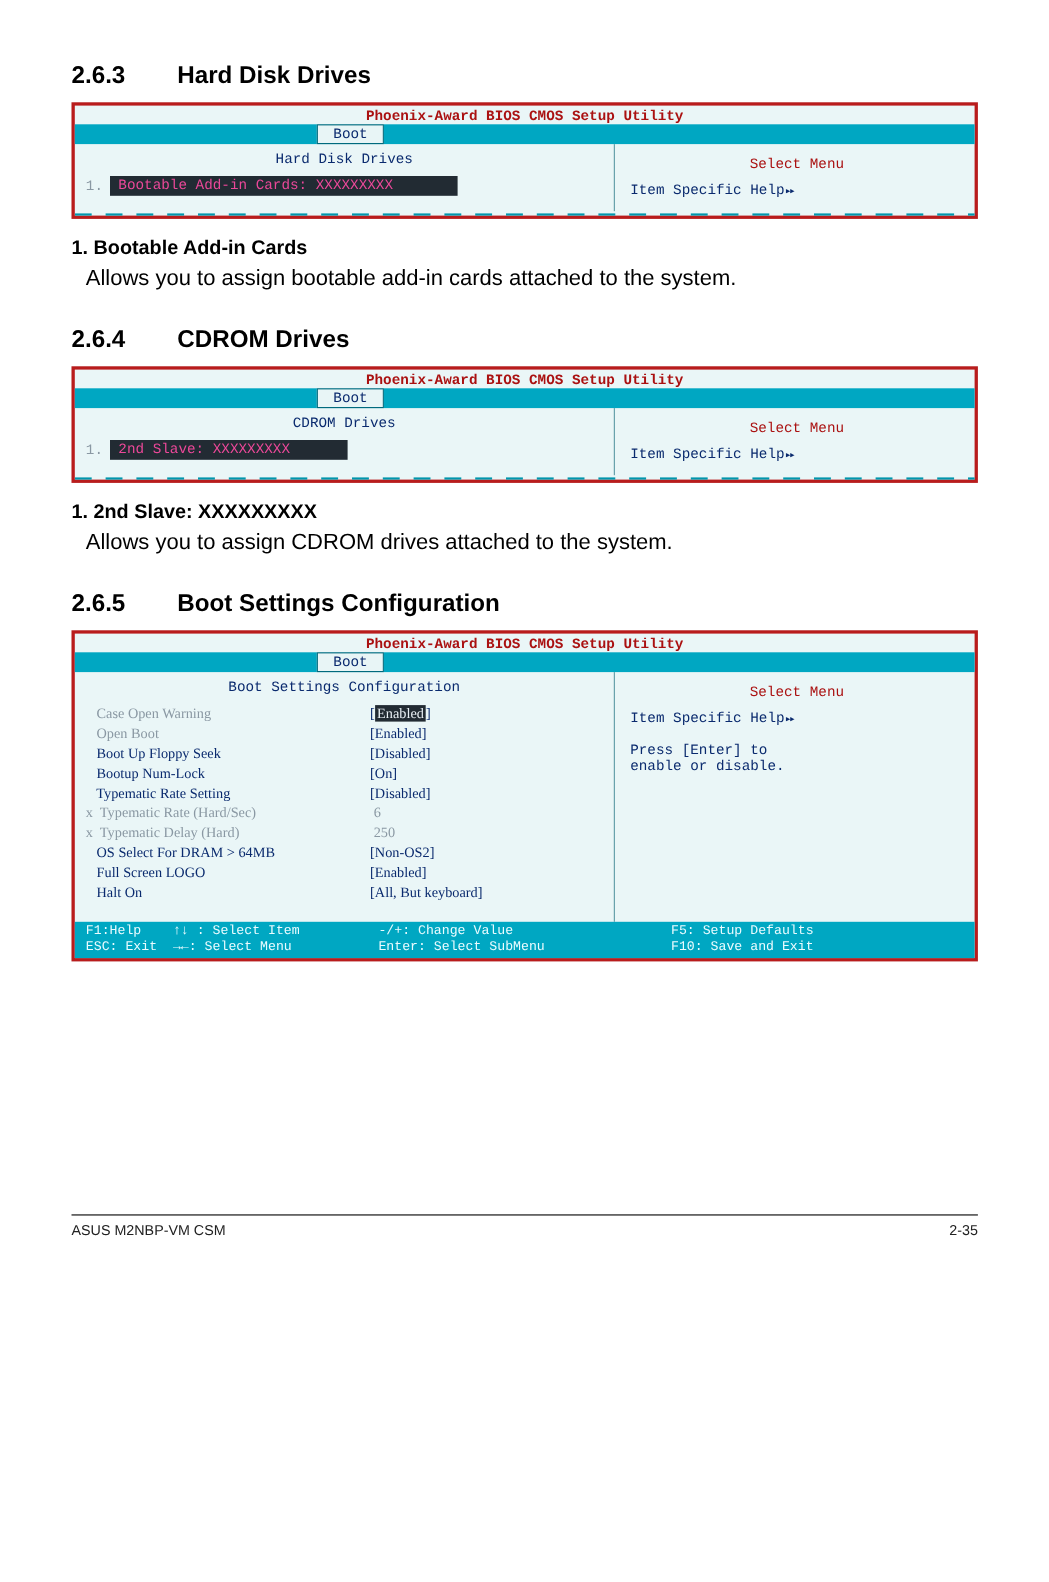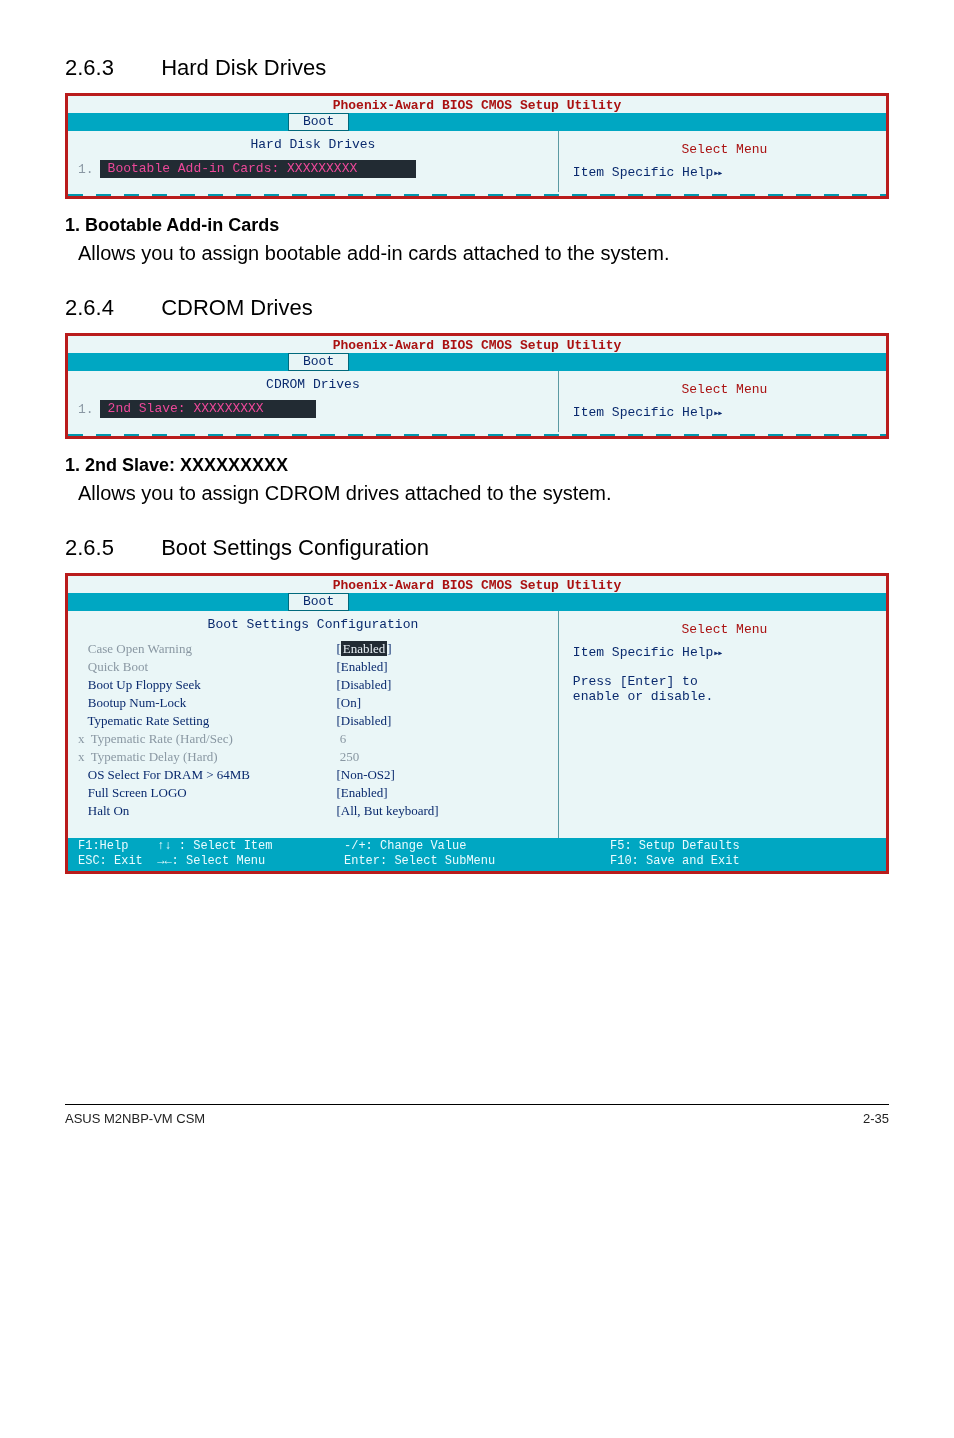--- a/index.html
+++ b/index.html
@@ -8,21 +8,21 @@
     background: #fff;
     font-family: Arial, Helvetica, sans-serif;
     color: #000;
     width: 954px;
   }
   .page {
     padding: 55px 65px 40px 65px;
   }
   h2.section {
     font-size: 22px;
-    font-weight: normal;
+    font-weight: bold;
     margin: 0 0 12px 0;
   }
   h2.section .num {
     display: inline-block;
     width: 90px;
   }
   h3.sub {
     font-size: 18px;
     font-weight: bold;
     margin: 16px 0 4px 0;
@@ -237,21 +237,21 @@
     <div class="titlebar">Phoenix-Award BIOS CMOS Setup Utility</div>
     <div class="tabrow">
       <div class="tab">Boot</div>
     </div>
     <div class="panes">
       <div class="left">
         <div class="panetitle">Boot Settings Configuration</div>
         <div class="row2">
           <div class="col-labels">
             <div class="line fade">   Case Open Warning</div>
-            <div class="line fade">   Quick Boot</div>
+            <div class="line fade">   Open Boot</div>
             <div class="line">   Boot Up Floppy Seek</div>
             <div class="line">   Bootup Num-Lock</div>
             <div class="line">   Typematic Rate Setting</div>
             <div class="line fade">x  Typematic Rate (Hard/Sec)</div>
             <div class="line fade">x  Typematic Delay (Hard)</div>
             <div class="line">   OS Select For DRAM &gt; 64MB</div>
             <div class="line">   Full Screen LOGO</div>
             <div class="line">   Halt On</div>
           </div>
           <div class="col-vals">

